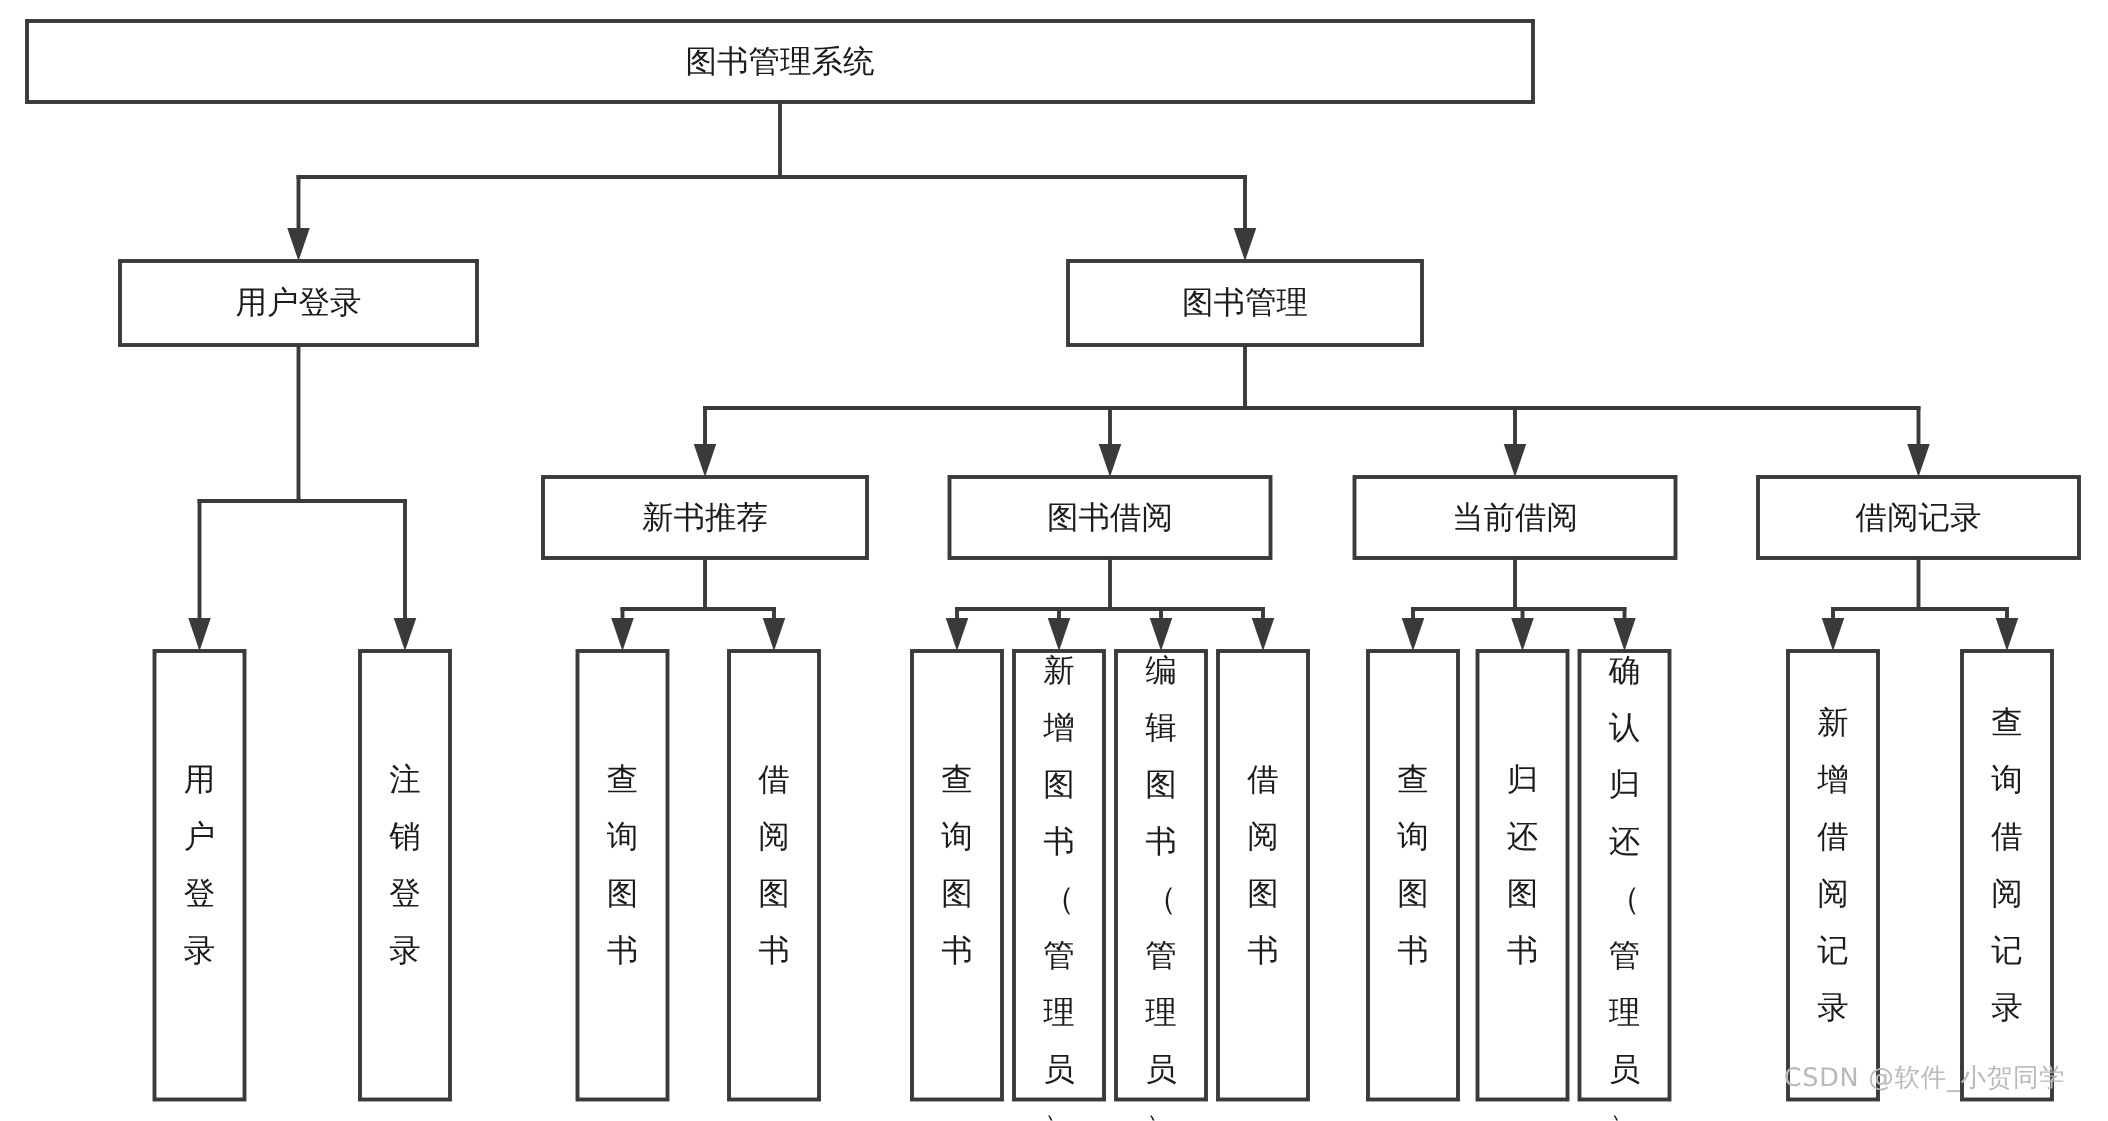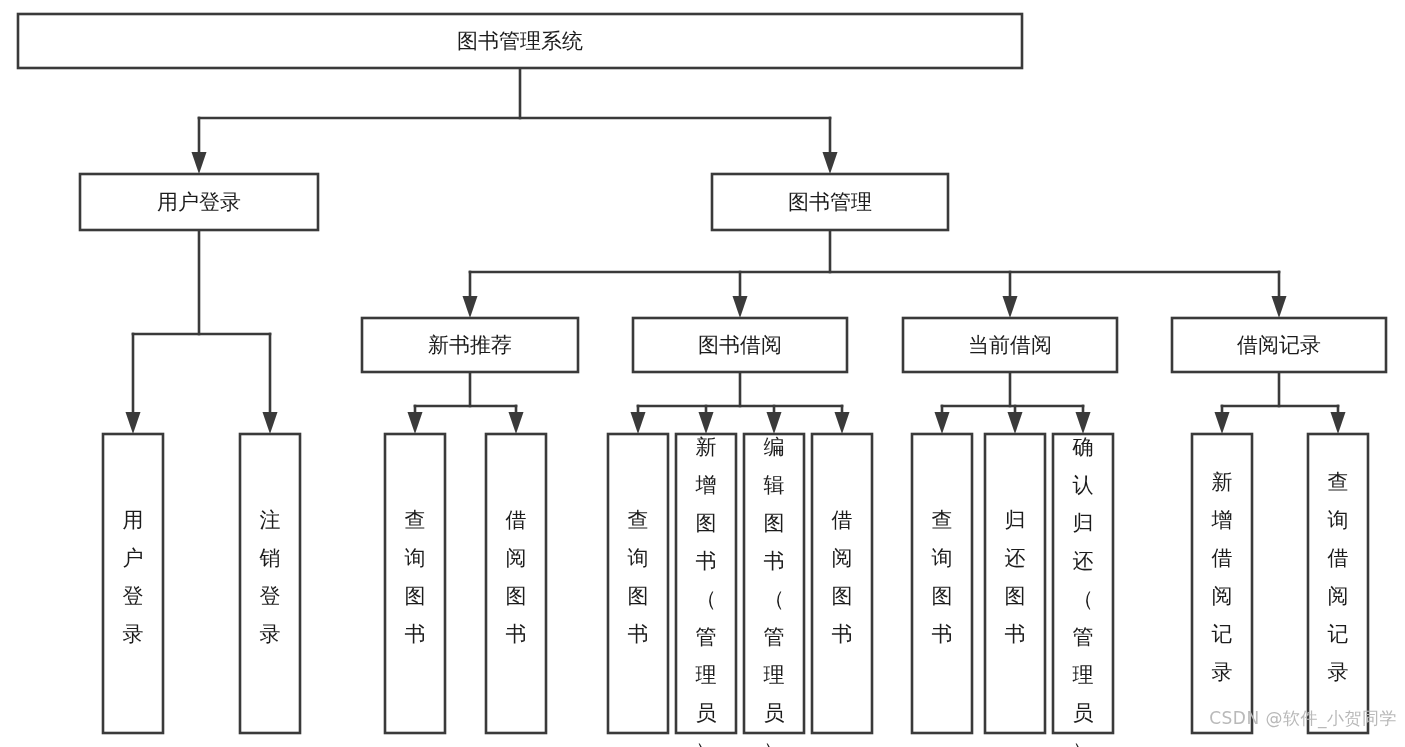--- a/index.html
+++ b/index.html
@@ -49,21 +49,21 @@
     dominant-baseline: middle;
   }
   .node-label-v {
     font-family: "DejaVu Sans", "Liberation Sans", sans-serif;
     font-size: 21px;
     fill: #1c1c1c;
     text-anchor: middle;
   }
   .watermark {
     position: absolute;
-    right: 8px;
+    right: 28px;
     bottom: 6px;
     font-family: "DejaVu Sans", "Liberation Sans", sans-serif;
     font-size: 17px;
     color: #b9b9b9;
     letter-spacing: 0.5px;
     white-space: nowrap;
     user-select: none;
   }
 </style>
 </head>

